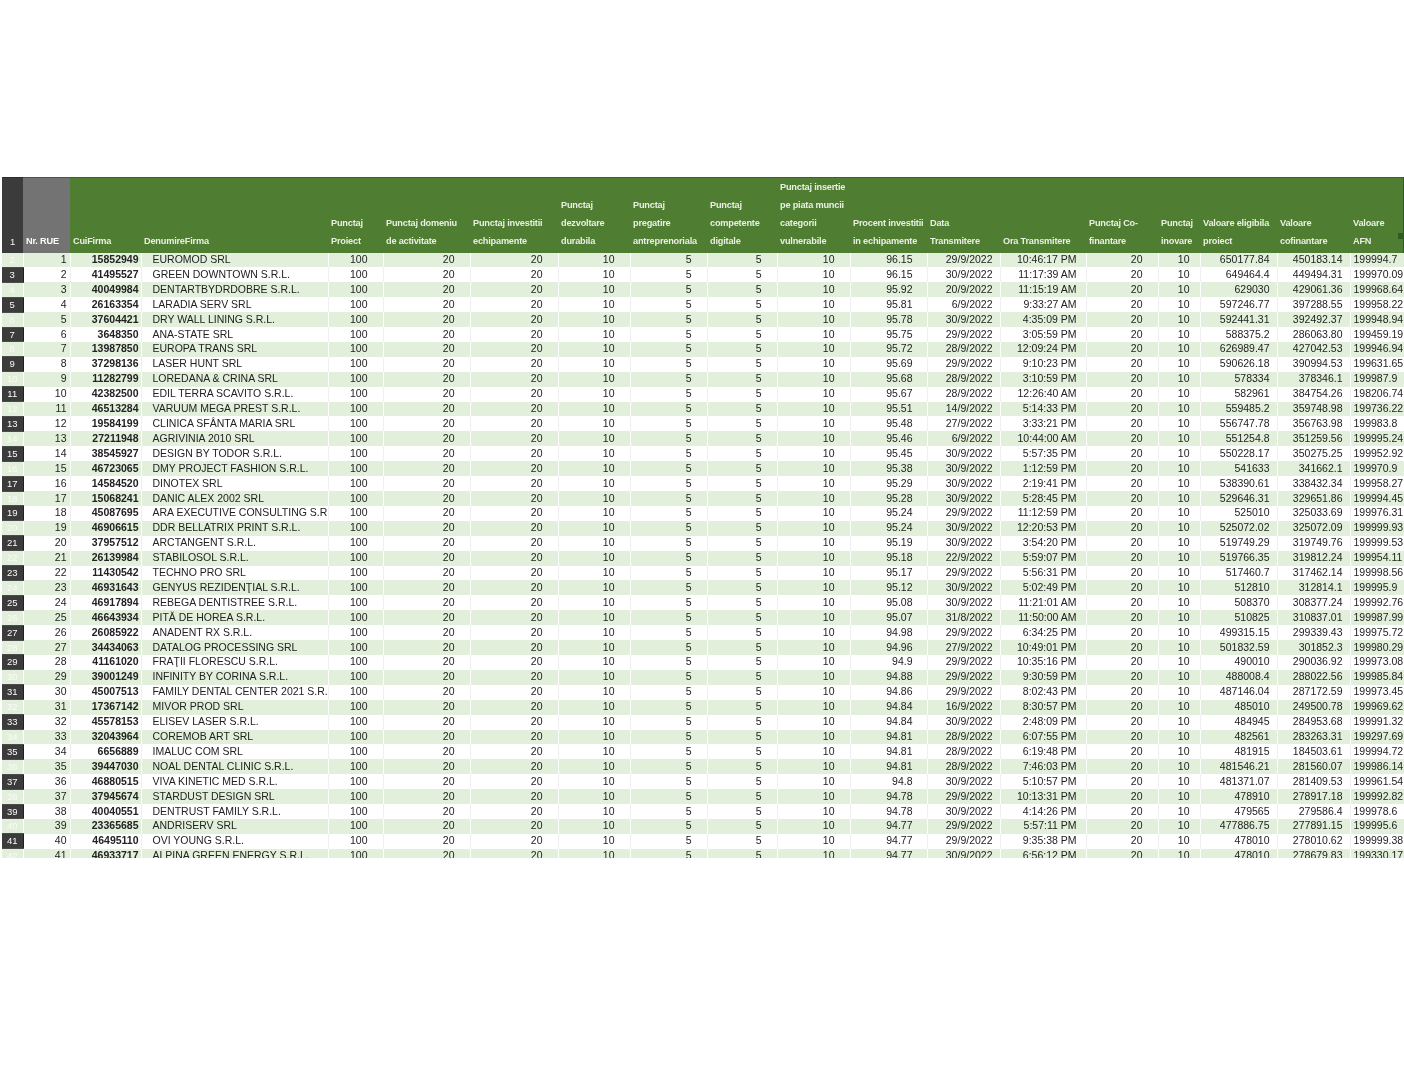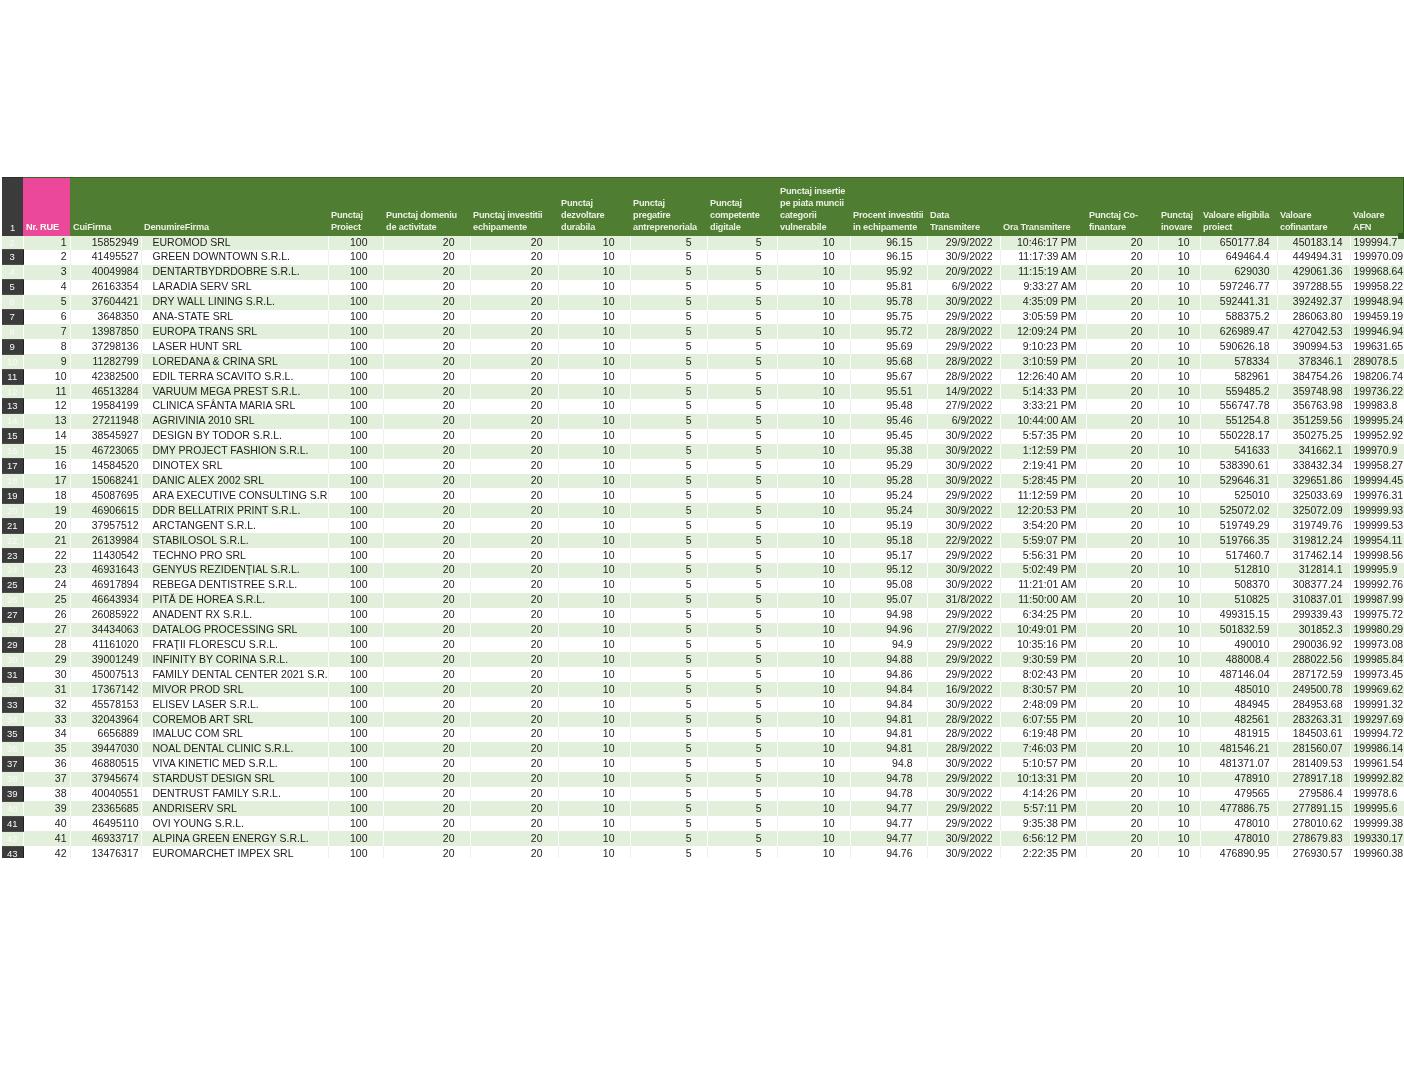--- a/index.html
+++ b/index.html
@@ -6,38 +6,38 @@
   body{width:1404px;height:1087px;position:relative;font-family:"Liberation Sans",sans-serif;
        -webkit-font-smoothing:antialiased;}
   .sheet{position:absolute;left:2px;top:177px;width:1402px;height:681px;overflow:hidden;
          background:#ffffff;}
   table{border-collapse:collapse;table-layout:fixed;width:1402px;}
   col{padding:0;}
   th,td{margin:0;padding:0 3px;overflow:hidden;white-space:nowrap;box-sizing:border-box;}
 
   
   thead th{background:#4f7d31;color:#e9efe2;font-size:9.2px;font-weight:bold;
-           letter-spacing:-0.2px;line-height:12px;text-align:left;vertical-align:bottom;
+           letter-spacing:-0.2px;line-height:18px;text-align:left;vertical-align:bottom;
            height:58px;padding:0 3px 3px 3px;white-space:normal;border-top:1px solid #3c6324;}
-  thead th.active{background:#ec4899;color:#fdfdf4;margin-top:24px;}
+  thead th.active{background:#737373;color:#fdfdf4;margin-top:24px;}
   thead th.gutter{background:#3b3b3b;color:#f5f5f5;text-align:center;font-weight:normal;
                   font-size:9.5px;padding-bottom:2px;border-top:1px solid #2c2c2c;}
   thead th:last-child{border-right:2px solid #2f5c20;margin-left:44px;}
 
   
   tbody tr{height:13.9px;}
   tbody td{font-size:10.5px;color:#222222;line-height:13.9px;text-align:right;
            border-right:1px solid #efefef;}
   tbody tr.band td{background:#e2efda;border-right:1px solid #ffffff;}
   tbody td.gutter{background:#3b3b3b;color:#fafafa;text-align:center;font-size:9.5px;
                   border-right:1px solid #1f1f1f;border-bottom:1px solid #4c4c4c;}
   tbody td.t-left{text-align:left;padding-left:11px;}
   .pr15{padding-right:15px;} .pr14{padding-right:14px;} .pr10{padding-right:10px;}
   .pr9{padding-right:9px;}   .pr7{padding-right:7px;}   .pr3{padding-right:3px;}
-  .pr2{padding-right:2px;}
+  .pr2{padding-right:2px;font-weight:bold;}
 
   .sel-handle{position:absolute;right:0;top:56px;width:6px;height:6px;background:#2f5c20;}
 </style>
 </head>
 <body>
 
 <div class="sheet">
   <table>
     <colgroup>
         <col style="width: 21px;">
@@ -264,21 +264,21 @@
           <td class="pr15">5</td>
           <td class="pr15">5</td>
           <td class="pr15">10</td>
           <td class="pr14">95.68</td>
           <td class="pr7">28/9/2022</td>
           <td class="pr9">3:10:59 PM</td>
           <td class="pr15">20</td>
           <td class="pr10">10</td>
           <td class="pr7">578334</td>
           <td class="pr7">378346.1</td>
-          <td class="pr7">289078.5</td>
+          <td class="pr7">199987.9</td>
         </tr>
         <tr>
           <td class="gutter">11</td>
           <td class="pr3">10</td>
           <td class="pr2">42382500</td>
           <td class="t-left">EDIL TERRA SCAVITO S.R.L.</td>
           <td class="pr15">100</td>
           <td class="pr15">20</td>
           <td class="pr15">20</td>
           <td class="pr15">10</td>

